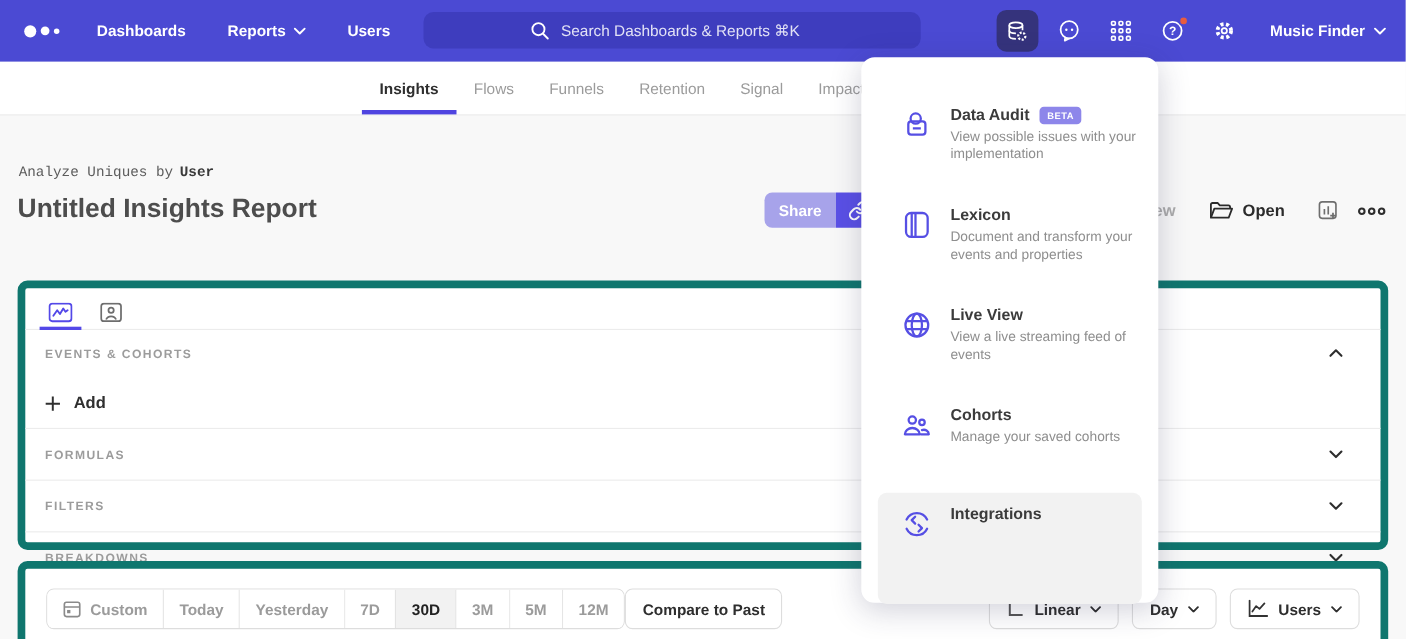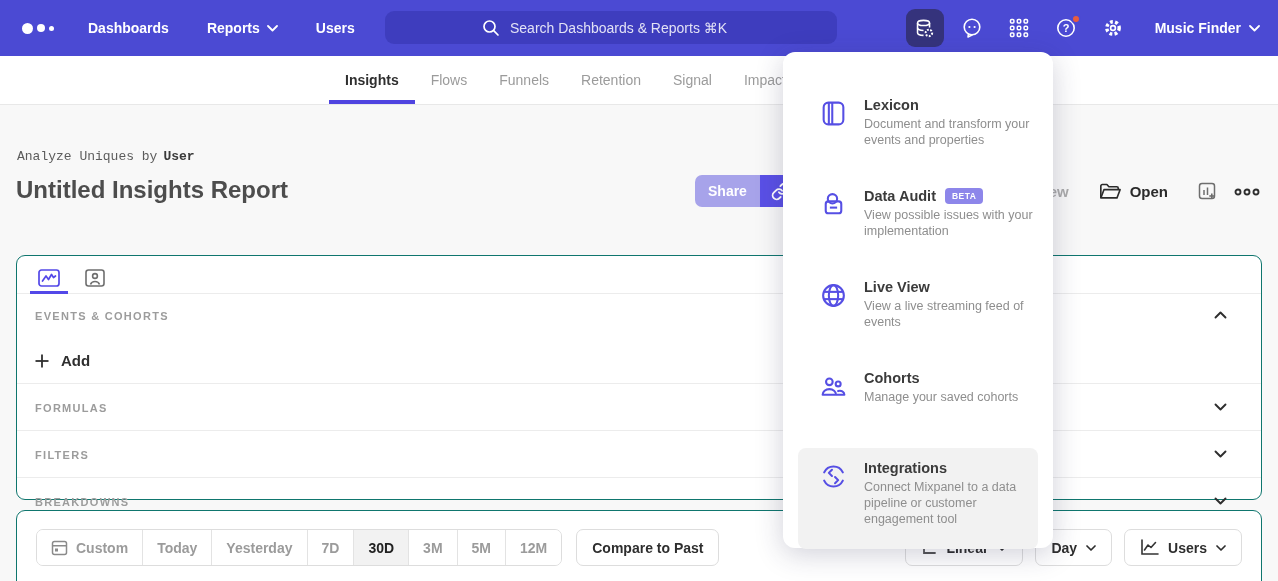--- a/index.html
+++ b/index.html
@@ -57,21 +57,21 @@
     border-radius:0 7px 7px 0; cursor:pointer; display:flex; align-items:center;
     justify-content:center; }
   .act-new { color:#ababab; font-size:15px; font-weight:600; margin-right:30px; cursor:pointer; }
   .act-open { color:#2b2b2b; font-size:15px; font-weight:700; display:flex; align-items:center;
     gap:9px; margin-right:30px; cursor:pointer; }
   .act-icon { display:flex; align-items:center; justify-content:center; cursor:pointer;
     margin-right:16px; }
 
   
   .card { position:absolute; left:16px; width:1246px; background:#fff;
-    border:1px solid #0f766e; border-radius:9px; }
+    border:7px solid #0f766e; border-radius:9px; }
   .card.builder { top:255px; height:245px; }
   .icon-tabs { display:flex; align-items:flex-end; gap:12px; height:38px; padding-left:15px;
     border-bottom:1px solid #ececec; }
   .icon-tab { width:34px; height:30px; display:flex; align-items:center; justify-content:center;
     position:relative; cursor:pointer; }
   .icon-tab.active::after { content:""; position:absolute; left:-2px; right:-2px; bottom:-1px;
     height:3px; background:#5348e8; }
   .sec-head { font-size:11px; font-weight:700; letter-spacing:1.3px; color:#9c9c9c; }
   .sec-row { position:relative; padding:12px 18px; }
   .sec-chevron { position:absolute; right:34px; top:50%; transform:translateY(-50%);
@@ -88,21 +88,21 @@
   .toolbar-inner { display:flex; align-items:center; padding:18px 19px; }
   .seg { display:flex; border:1px solid #ddd; border-radius:7px; overflow:hidden; height:37px; }
   .seg-btn { display:flex; align-items:center; gap:8px; padding:0 14px; font-size:14px;
     font-weight:600; color:#9b9b9b; background:#fff; border:none; cursor:pointer;
     border-right:1px solid #e3e3e3; font-family:"Liberation Sans",sans-serif; }
   .seg-btn:last-child { border-right:none; }
   .seg-btn.active { background:#f2f2f2; color:#222; }
   .btn-outline { height:37px; border:1px solid #ddd; border-radius:7px; background:#fff;
     display:flex; align-items:center; gap:9px; padding:0 15px; font-size:14px; font-weight:700;
     color:#2e2e2e; cursor:pointer; font-family:"Liberation Sans",sans-serif; }
-  .compare { margin-left:14px; }
+  .compare { }
   .tb-right { margin-left:auto; display:flex; gap:12px; }
 
   
   .menu-panel { position:absolute; left:783px; top:52px; width:270px; height:496px;
     background:#fff; border-radius:12px; box-shadow:0 6px 28px rgba(40,40,80,0.22);
     z-index:40; padding:33px 15px 10px 15px; }
   .menu-item { display:flex; gap:16px; padding:12px 8px 12px 21px; border-radius:8px;
     margin-bottom:16px; min-height:74px; cursor:pointer; }
   .menu-item.highlight { background:#f2f2f2; min-height:101px; }
   .menu-icon { width:29px; flex:0 0 29px; padding-top:2px; }
@@ -390,45 +390,45 @@
         </button>
       </div>
     </div>
   </div>
 
   <div class="menu-panel">
 
     <div class="menu-item">
       <span class="menu-icon">
         <svg width="29" height="29" viewBox="0 0 28 28" fill="none" stroke="#564fe4" stroke-width="2" stroke-linejoin="round">
-          <rect x="4.5" y="3.5" width="19" height="21" rx="4.5"></rect>
-          <line x1="9.5" y1="3.8" x2="9.5" y2="24.2"></line>
-            <line x1="12.8" y1="3.8" x2="12.8" y2="24.2"></line>
-        </svg>
-      </span>
-      <div>
-        <div class="menu-title">Lexicon</div>
-        <div class="menu-desc">Document and transform your events and properties</div>
-      </div>
-    </div>
-
-    <div class="menu-item">
-      <span class="menu-icon">
-        <svg width="29" height="29" viewBox="0 0 28 28" fill="none" stroke="#564fe4" stroke-width="2" stroke-linejoin="round">
           <circle cx="13" cy="8.5" r="4.5"></circle>
           <rect x="6.5" y="11" width="15" height="11.5" rx="2.5"></rect>
           <line x1="10.5" y1="17" x2="17.5" y2="17"></line>
         </svg>
       </span>
       <div>
         <div class="menu-title">
           <span>Data Audit</span>
           <span class="badge">BETA</span>
         </div>
         <div class="menu-desc">View possible issues with your implementation</div>
+      </div>
+    </div>
+
+    <div class="menu-item">
+      <span class="menu-icon">
+        <svg width="29" height="29" viewBox="0 0 28 28" fill="none" stroke="#564fe4" stroke-width="2" stroke-linejoin="round">
+          <rect x="4.5" y="3.5" width="19" height="21" rx="4.5"></rect>
+          <line x1="9.5" y1="3.8" x2="9.5" y2="24.2"></line>
+            <line x1="12.8" y1="3.8" x2="12.8" y2="24.2"></line>
+        </svg>
+      </span>
+      <div>
+        <div class="menu-title">Lexicon</div>
+        <div class="menu-desc">Document and transform your events and properties</div>
       </div>
     </div>
 
     <div class="menu-item">
       <span class="menu-icon">
         <svg width="29" height="29" viewBox="0 0 28 28" fill="none" stroke="#564fe4" stroke-width="2">
           <circle cx="14" cy="14" r="10"></circle>
           <ellipse cx="14" cy="14" rx="4.5" ry="10"></ellipse>
           <line x1="4.5" y1="10.5" x2="23.5" y2="10.5"></line>
             <line x1="4.5" y1="17.5" x2="23.5" y2="17.5"></line>
@@ -459,18 +459,17 @@
       <span class="menu-icon">
         <svg width="29" height="29" viewBox="0 0 28 28" fill="none" stroke="#564fe4" stroke-width="2" stroke-linecap="round" stroke-linejoin="round">
           <path d="M5 10 A10 10 0 0 1 23 10"></path>
           <path d="M23 18 A10 10 0 0 1 5 18"></path>
           <polyline points="12.5,7.5 9.5,10.5 12.5,13.5"></polyline>
           <polyline points="15.5,14.5 18.5,17.5 15.5,20.5"></polyline>
         </svg>
       </span>
       <div>
         <div class="menu-title">Integrations</div>
-        <div class="menu-desc">Connect Mixpanel to a data pipeline or customer engagement tool</div>
       </div>
     </div>
 
   </div>
 </div>
 
 </body></html>

